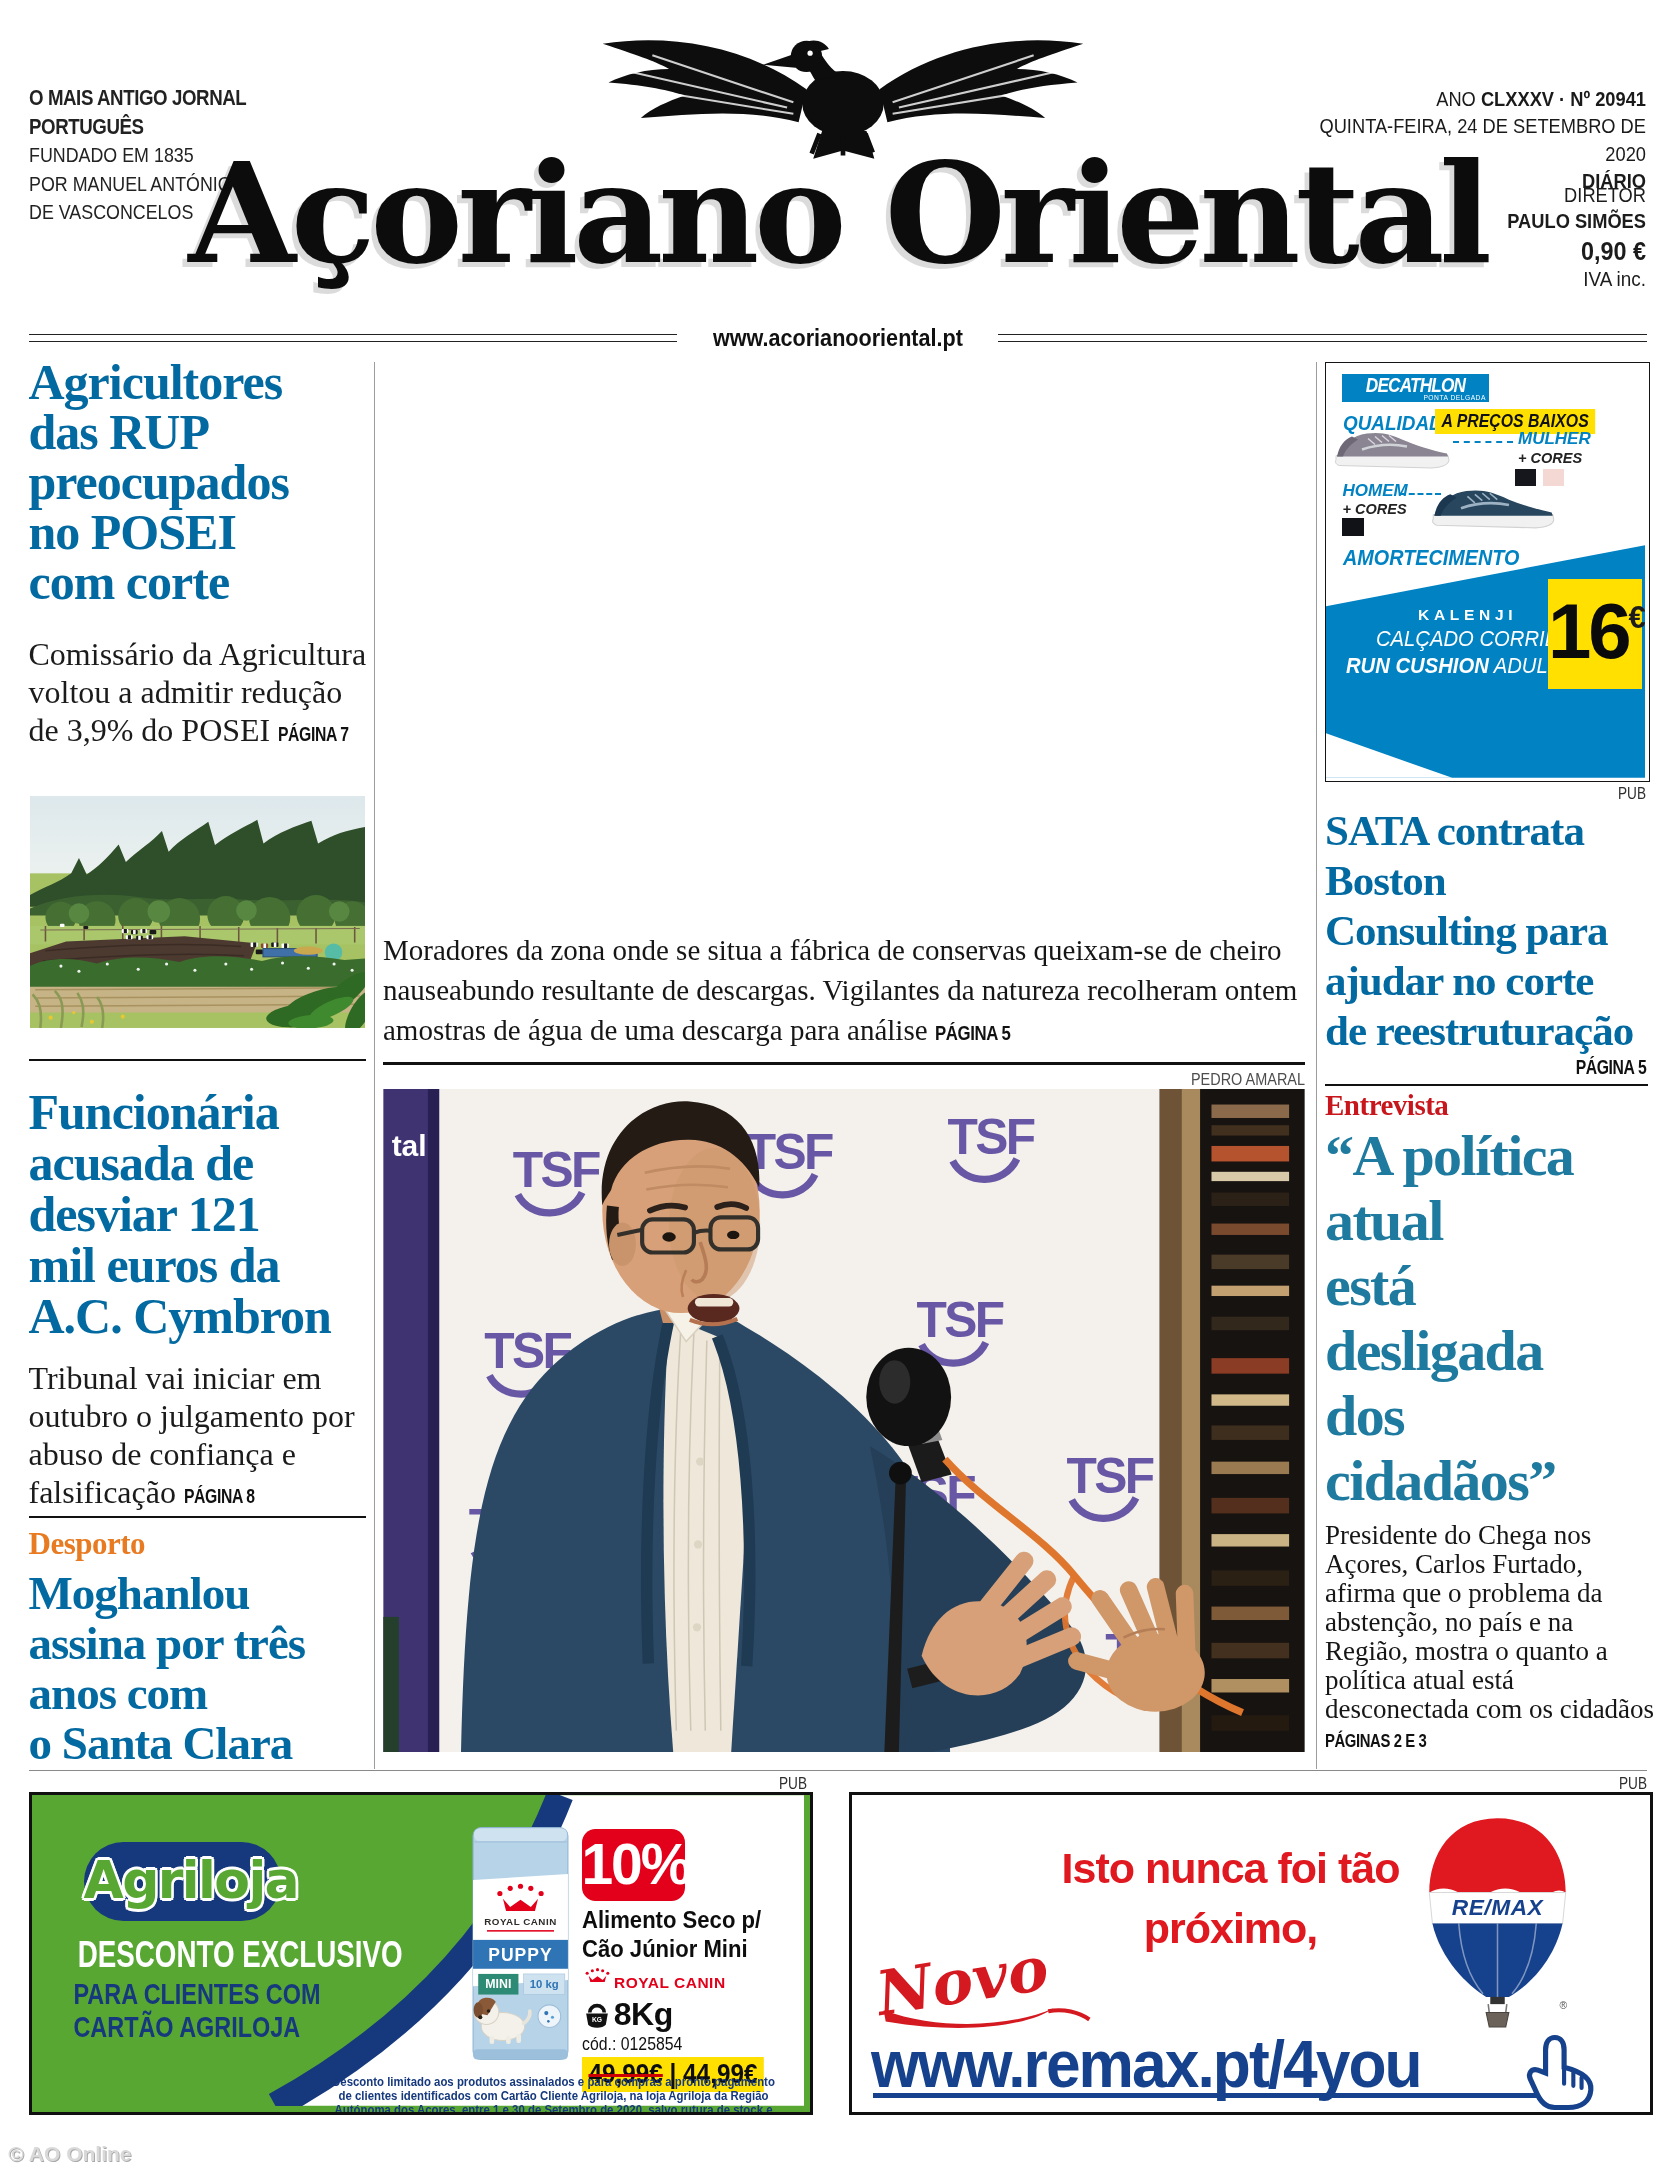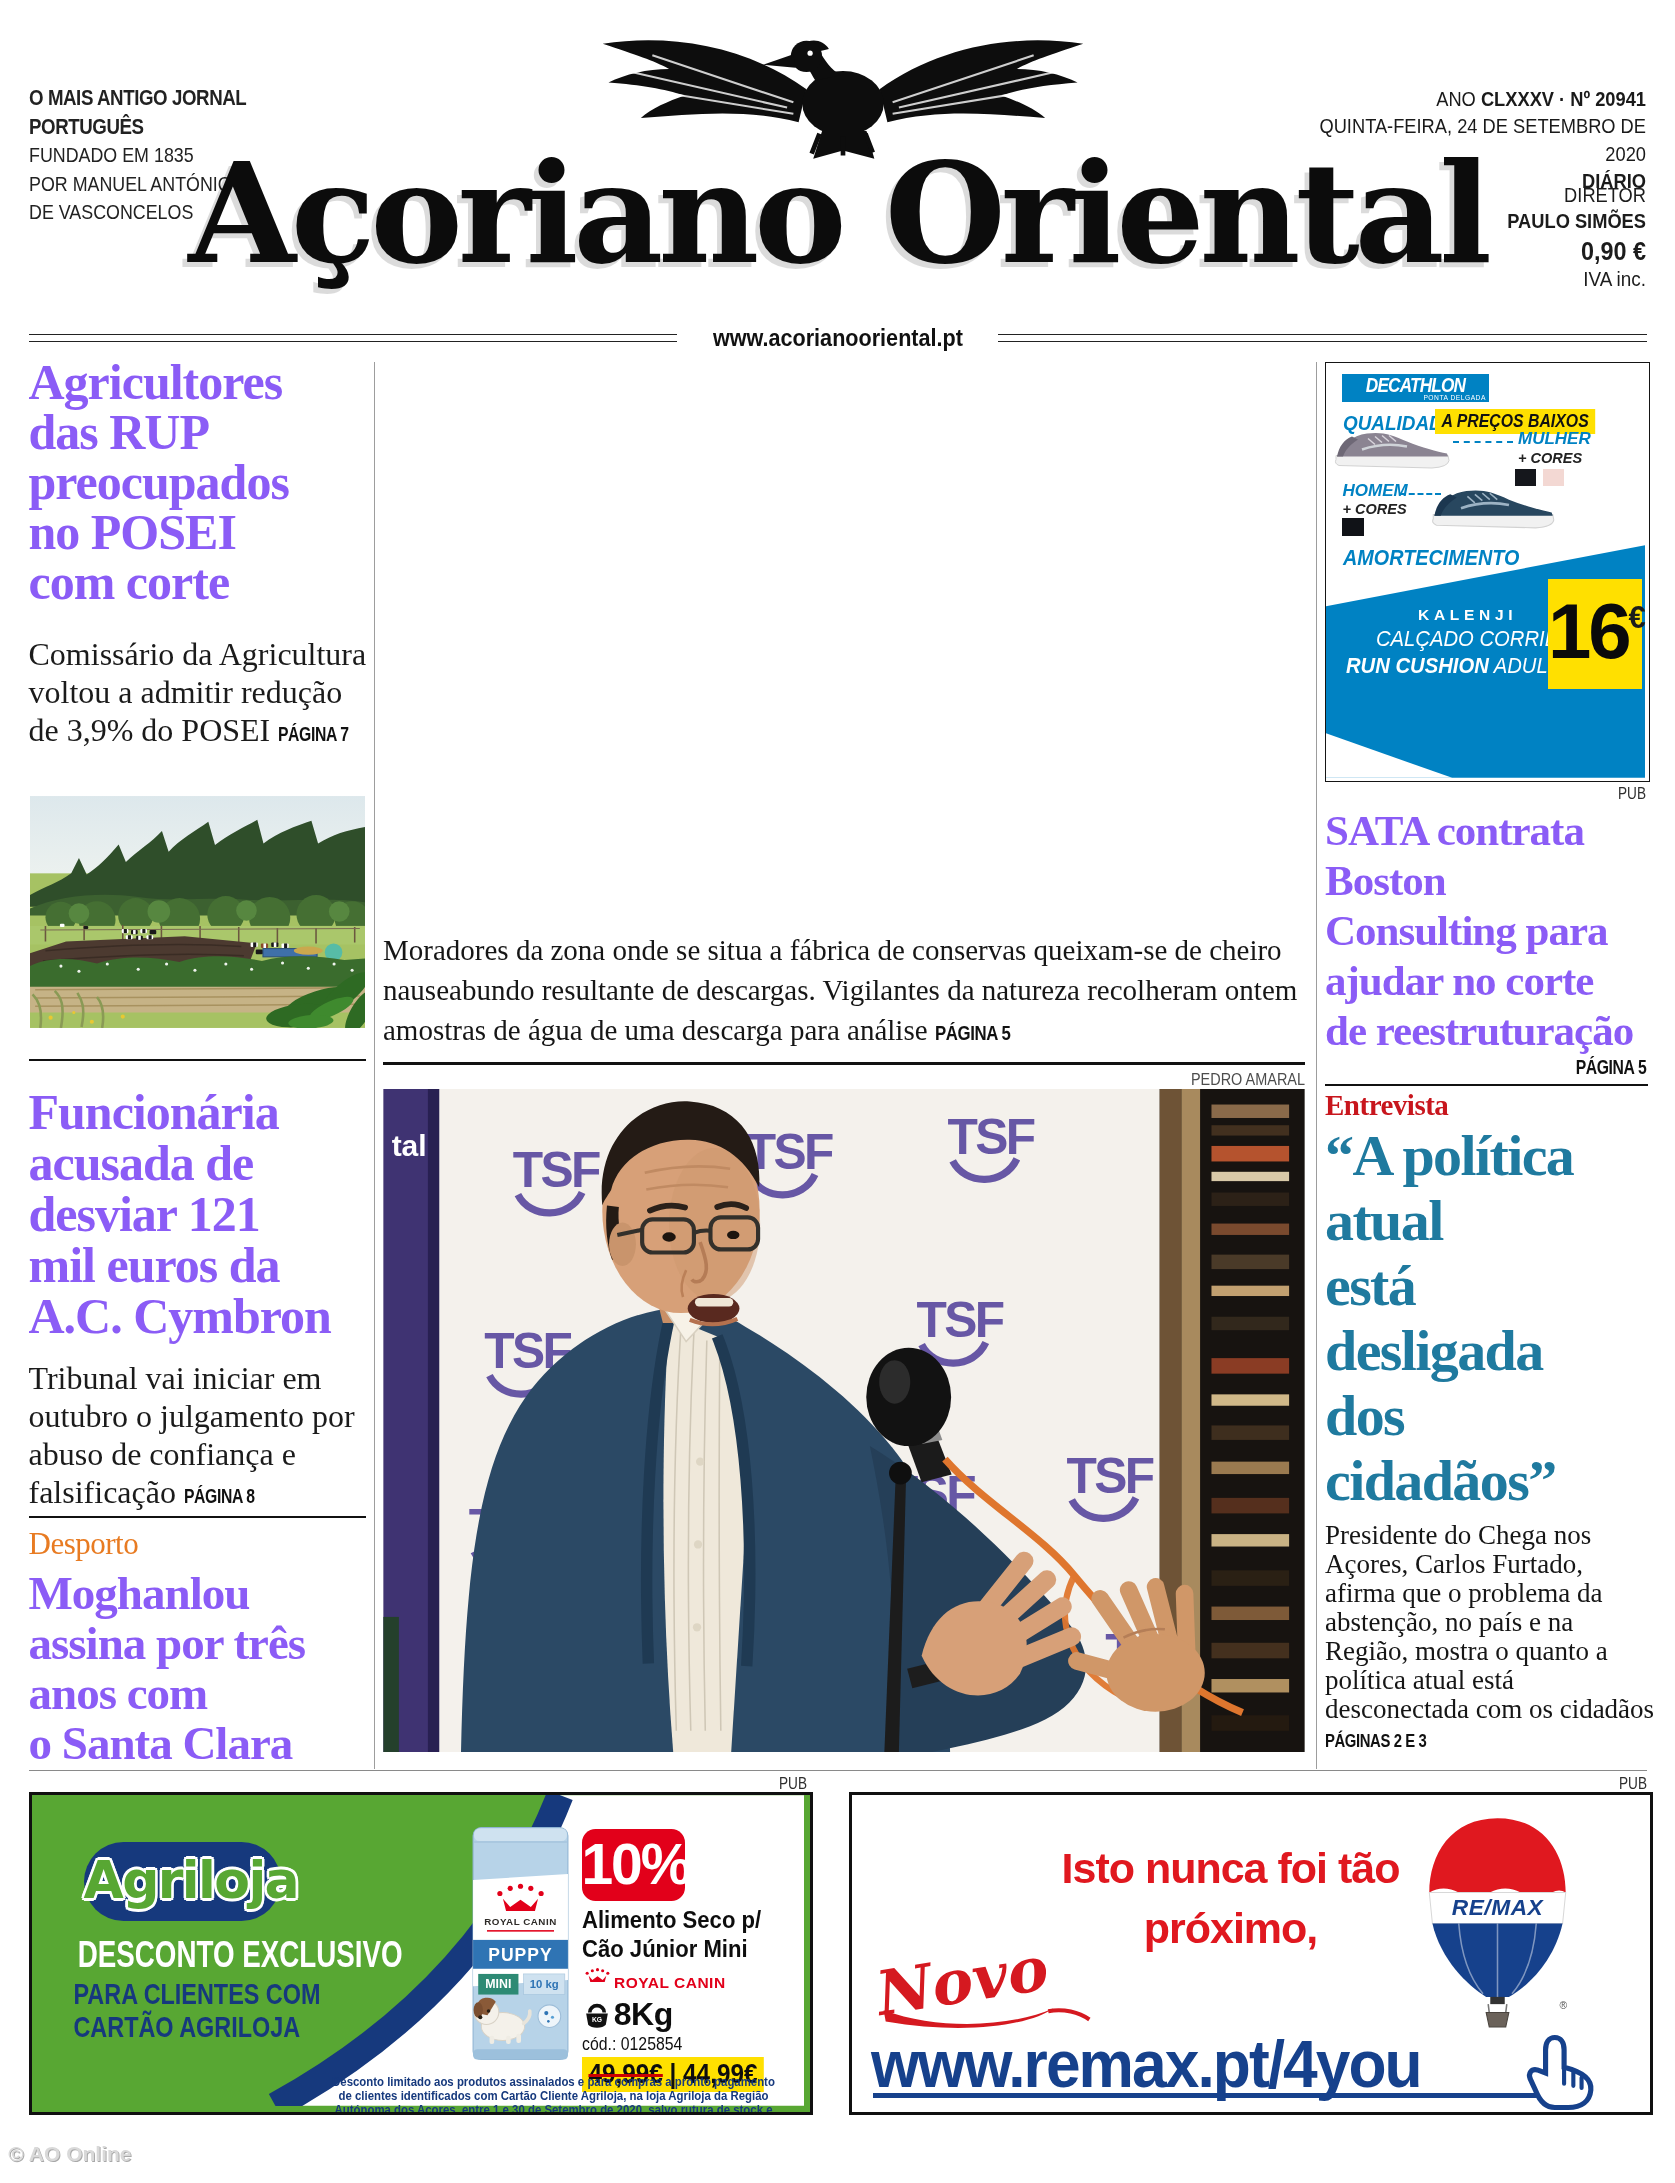--- a/index.html
+++ b/index.html
@@ -27,33 +27,33 @@
   .urlrow{left:28.5px;top:324px;width:1618px;display:flex;align-items:center}
   .rulebar{flex:1;height:5.2px;border-top:1.6px solid #222;border-bottom:1.6px solid #222}
   .urltxt{font-family:"Liberation Sans",sans-serif;font-size:24px;font-weight:bold;color:#111;
           padding:0 22px;transform:scaleX(.9);white-space:nowrap;letter-spacing:0}
 
   
   .vdiv{width:1px;background:#9d9d9d}
   .hrule{background:#111}
 
   
-  .hlserif{font-weight:bold;letter-spacing:-1px;color:#8b5cf6}
+  .hlserif{font-weight:bold;letter-spacing:-1px;color:#0369a1}
   .hl1{left:28.5px;top:357px;width:352px;font-size:50px;line-height:50px}
   .dek{font-size:32px;line-height:38px;color:#1b1b1b}
   .dek1{left:28.5px;top:635px;width:342px}
   .pageref{font-family:"Liberation Sans",sans-serif;font-weight:bold;font-size:19.7px;
            display:inline-block;transform:scaleX(.8);transform-origin:0 76%;white-space:nowrap;
            letter-spacing:-0.5px;color:#111}
   .farm{left:30px;top:796px;width:335px;height:232px}
   .hr-l1{left:28.5px;top:1059px;width:337px;height:2.1px}
   .hl2{left:28.5px;top:1087px;width:352px;font-size:50px;line-height:51px}
   .dek2{left:28.5px;top:1359px;width:342px}
   .hr-l2{left:28.5px;top:1516px;width:337px;height:1.6px}
-  .desporto{left:28.5px;top:1526px;font-size:31px;font-weight:normal;color:#e87b22;letter-spacing:-0.5px}
+  .desporto{left:28.5px;top:1526px;font-size:31px;font-weight:bold;color:#e87b22;letter-spacing:-0.5px}
   .hl3{left:28.5px;top:1568px;width:352px;font-size:47px;line-height:50px}
   .pg21{left:28.5px;top:1857px;width:337px;text-align:center}
 
   
   .mainhl{left:383px;top:350px;width:947px;font-weight:bold;font-size:123px;line-height:136px;
           letter-spacing:-3.6px;color:#a8171d}
   .lead{left:383px;top:930px;width:958px;font-size:29px;line-height:40px;color:#161616}
   .hr-c{left:383px;top:1062px;width:922px;height:2.6px}
   .credit{left:383px;top:1070px;width:922px;text-align:right;font-family:"Liberation Sans",sans-serif;
           font-size:17px;color:#4d4d4d;transform:scaleX(.85);transform-origin:100% 0}

